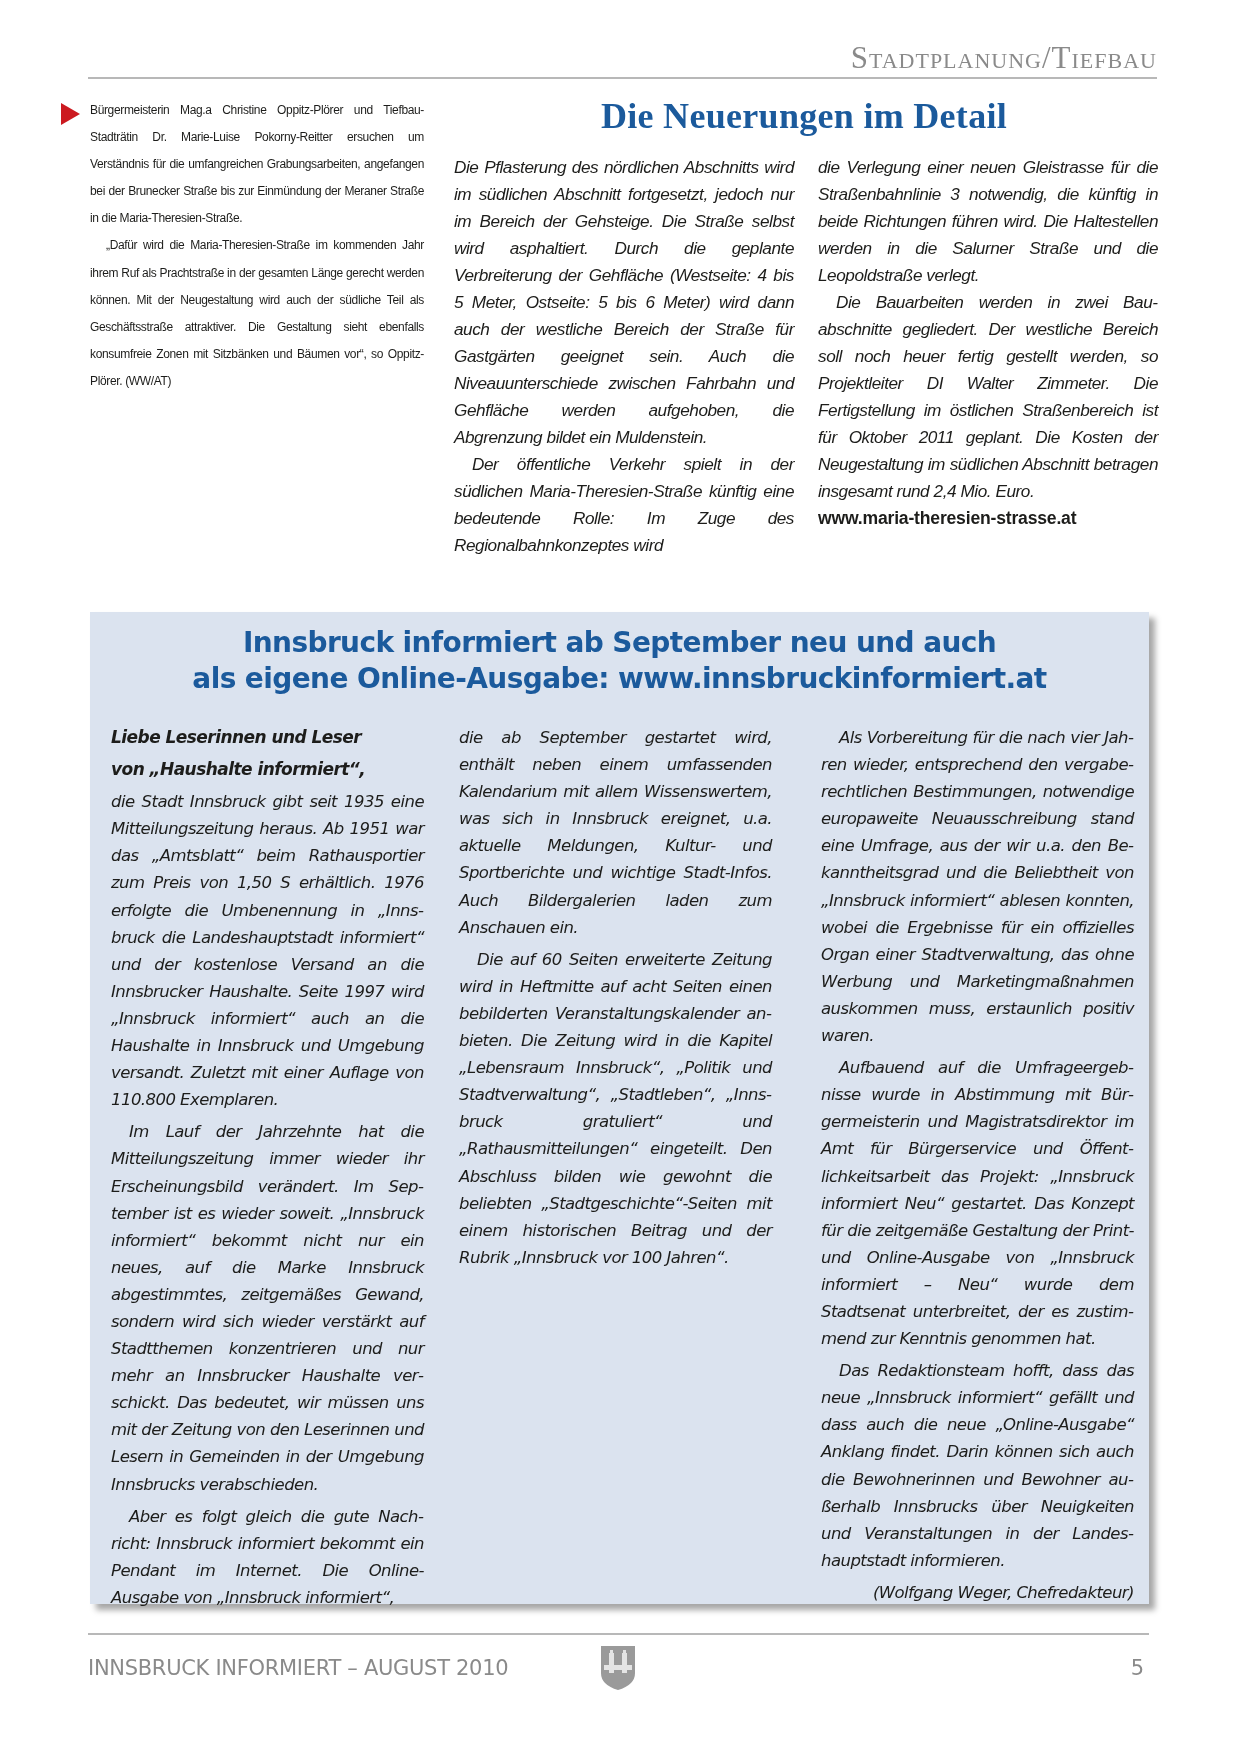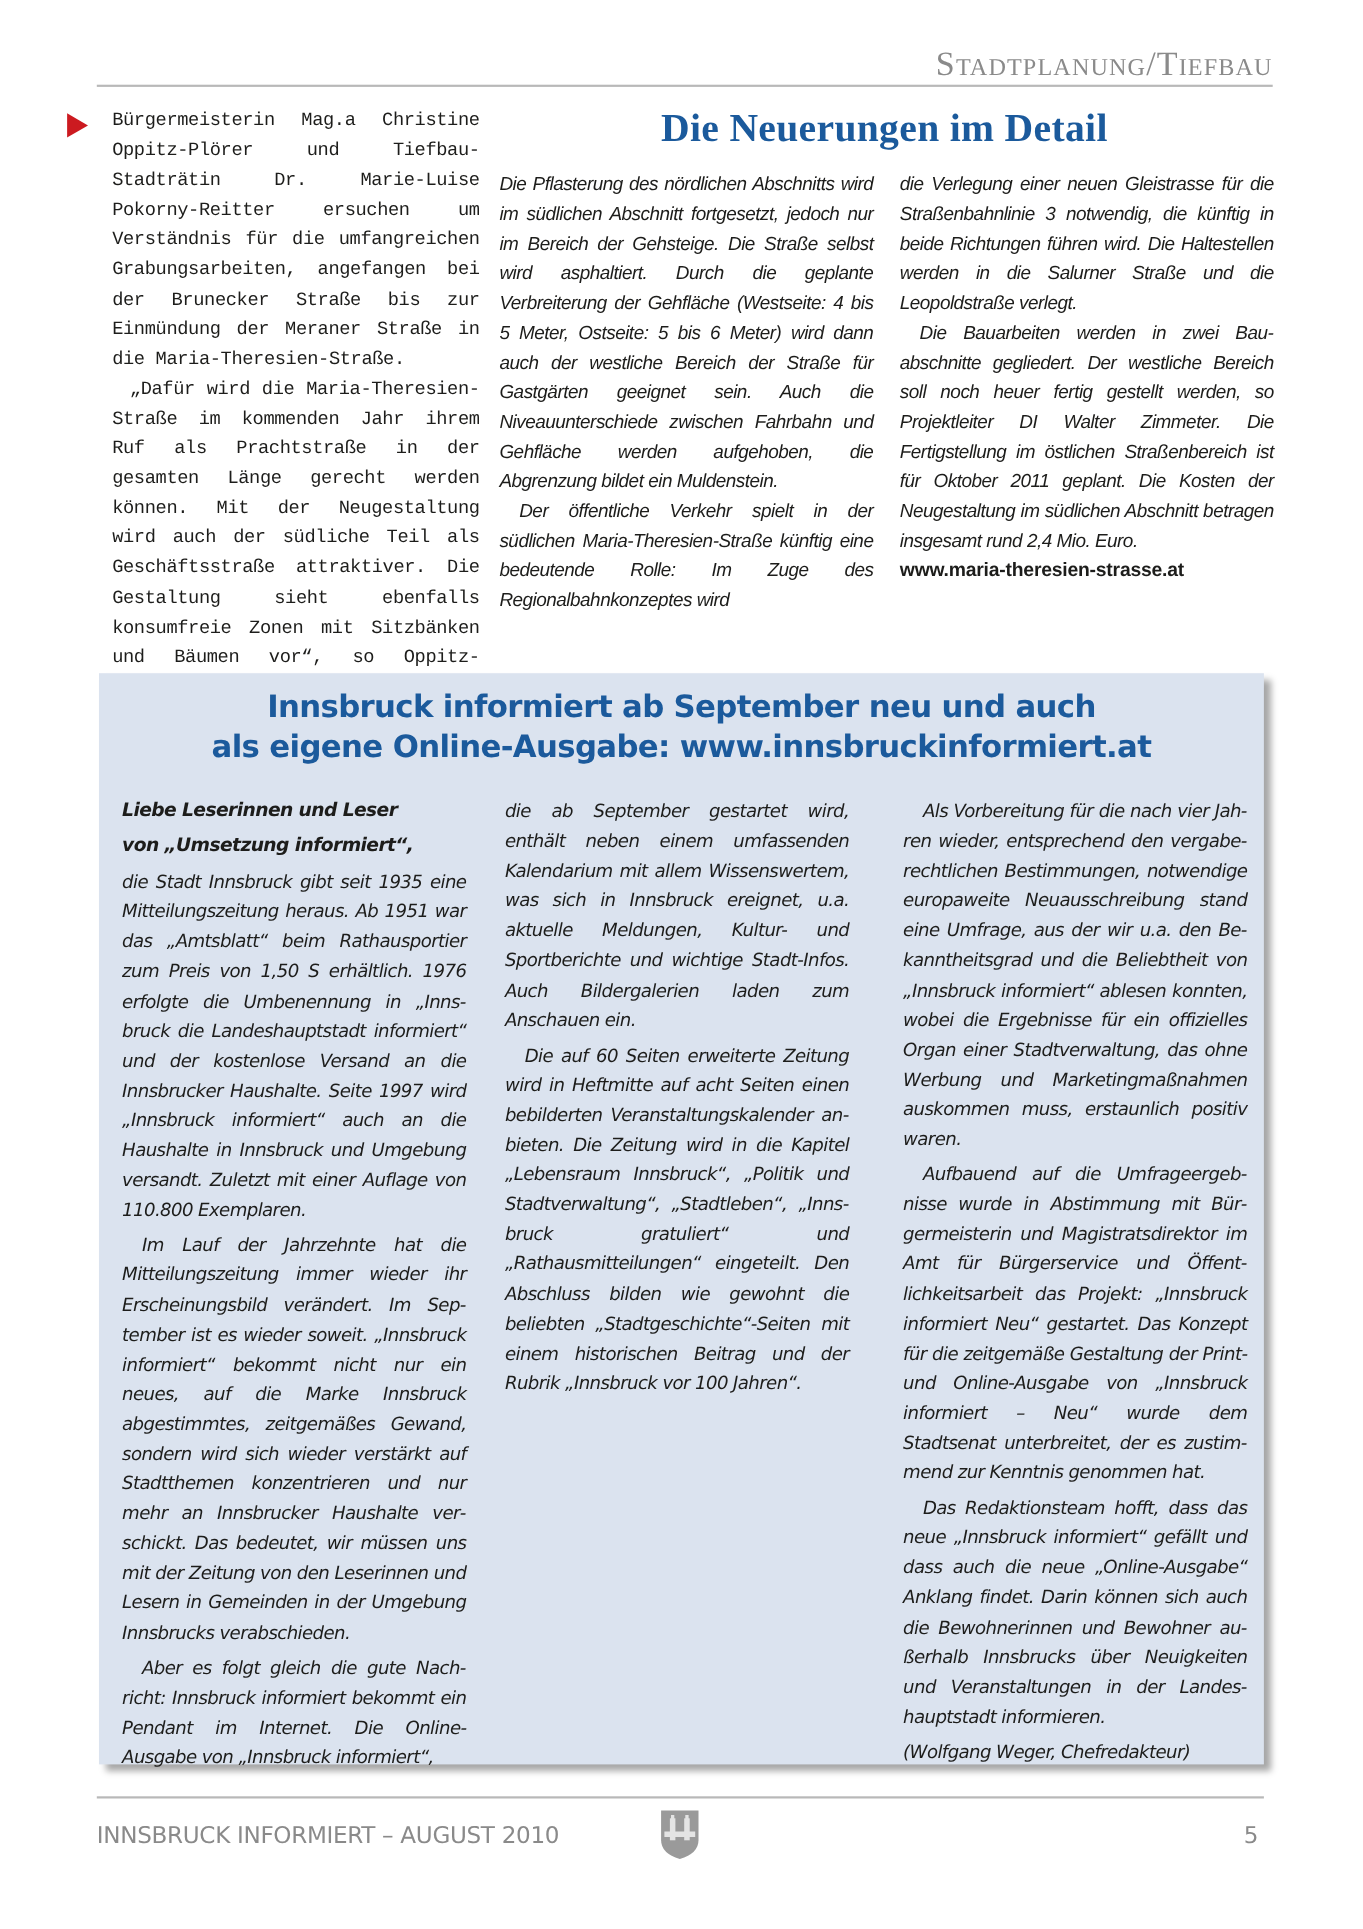--- a/index.html
+++ b/index.html
@@ -8,23 +8,23 @@
       font-family: "DejaVu Sans", sans-serif; color: #1d1d1b;
     }
     .section-head {
       position: absolute; right: 82px; top: 40px;
       font-family: "Liberation Serif", serif; font-variant: small-caps;
       font-size: 31px; color: #8a8a8a; letter-spacing: 1px;
     }
     .rule-top { position: absolute; left: 88px; right: 82px; top: 77px; height: 2px; background: #b8b8b8; }
 
     .intro-col {
-      position: absolute; left: 102px; top: 97px; width: 334px;
-      font-size: 17px; line-height: 27.1px; text-align: justify; hyphens: manual;
-      font-family: Liberation Mono, monospace; letter-spacing: -0.35px;
+      position: absolute; left: 90px; top: 97px; width: 334px;
+      font-size: 12px; line-height: 27.1px; text-align: justify; hyphens: manual;
+      font-family: Liberation Sans, sans-serif; letter-spacing: -0.35px;
     }
     .intro-col p { margin: 0; }
     .intro-col p + p { text-indent: 16px; }
     .arrow-icon {
       position: absolute; left: 61px; top: 103px; width: 0; height: 0;
       border-top: 11px solid transparent; border-bottom: 11px solid transparent;
       border-left: 19px solid #cc1a20;
     }
     .headline {
       position: absolute; left: 454px; top: 95px; width: 700px; text-align: center;
@@ -56,21 +56,21 @@
       position: absolute; top: 107px; width: 323px;
       font-style: italic; font-size: 16.5px; line-height: 27.1px; text-align: justify;
       letter-spacing: -0.55px; font-family: "DejaVu Sans", sans-serif;
     }
     .box-col p { margin: 5px; }
     .box-col p.indent { text-indent: 18px; }
     .bc1 { left: 16px; }
     .bc2 { left: 364px; }
     .bc3 { left: 726px; }
     .greeting { font-weight: bold; font-size: 17px; }
-    .sign { text-align: left; }
+    .sign { text-align: right; }
 
     .rule-bottom { position: absolute; left: 88px; right: 90px; top: 1633px; height: 2px; background: #b8b8b8; }
     .footer-left {
       position: absolute; left: 88px; top: 1656px; font-size: 21px; color: #8a8a8a;
       font-family: "DejaVu Sans", sans-serif; letter-spacing: -0.3px;
     }
     .footer-page {
       position: absolute; right: 95px; top: 1656px; font-size: 21px; color: #8a8a8a;
       font-family: "DejaVu Sans", sans-serif;
     }
@@ -103,21 +103,21 @@
 </div>
 
 <div class="box">
   <div class="box-title">
     <div>Innsbruck informiert ab September neu und auch</div>
     <div>als eigene Online-Ausgabe: www.innsbruckinformiert.at</div>
   </div>
 
   <div class="box-col bc1">
     <p class="greeting">Liebe Leserinnen und Leser</p>
-    <p class="greeting">von „Umsetzung informiert“,</p>
+    <p class="greeting">von „Haushalte informiert“,</p>
     <p>die Stadt Innsbruck gibt seit 1935 eine Mitteilungszeitung heraus. Ab 1951 war das „Amtsblatt“ beim Rathausportier zum Preis von 1,50 S erhältlich. 1976 erfolgte die Umbenennung in „Inns­bruck die Landeshauptstadt informiert“ und der kostenlose Versand an die Innsbrucker Haushalte. Seite 1997 wird „Innsbruck informiert“ auch an die Haushalte in Innsbruck und Umgebung versandt. Zuletzt mit einer Auflage von 110.800 Exemplaren.</p>
     <p class="indent">Im Lauf der Jahrzehnte hat die Mitteilungszeitung immer wieder ihr Erscheinungsbild verändert. Im Sep­tember ist es wieder soweit. „Inns­bruck informiert“ bekommt nicht nur ein neues, auf die Marke Innsbruck abgestimmtes, zeitgemäßes Gewand, sondern wird sich wieder verstärkt auf Stadtthemen konzentrieren und nur mehr an Innsbrucker Haushalte ver­schickt. Das bedeutet, wir müssen uns mit der Zeitung von den Leserinnen und Lesern in Gemeinden in der Umgebung Innsbrucks verabschieden.</p>
     <p class="indent">Aber es folgt gleich die gute Nach­richt: Innsbruck informiert bekommt ein Pendant im Internet. Die Online-Ausgabe von „Innsbruck informiert“,</p>
   </div>
 
   <div class="box-col bc2">
     <p>die ab September gestartet wird, enthält neben einem umfassenden Kalendarium mit allem Wissenswertem, was sich in Innsbruck ereignet, u.a. aktuelle Mel­dungen, Kultur- und Sportberichte und wichtige Stadt-Infos. Auch Bildergalerien laden zum Anschauen ein.</p>
     <p class="indent">Die auf 60 Seiten erweiterte Zeitung wird in Heftmitte auf acht Seiten einen bebilderten Veranstaltungskalender an­bieten. Die Zeitung wird in die Kapitel „Lebensraum Innsbruck“, „Politik und Stadtverwaltung“, „Stadtleben“, „Inns­bruck gratuliert“ und „Rathausmitteilun­gen“ eingeteilt. Den Abschluss bilden wie gewohnt die beliebten „Stadtgeschichte“-Seiten mit einem historischen Beitrag und der Rubrik „Innsbruck vor 100 Jahren“.</p>
   </div>
 

